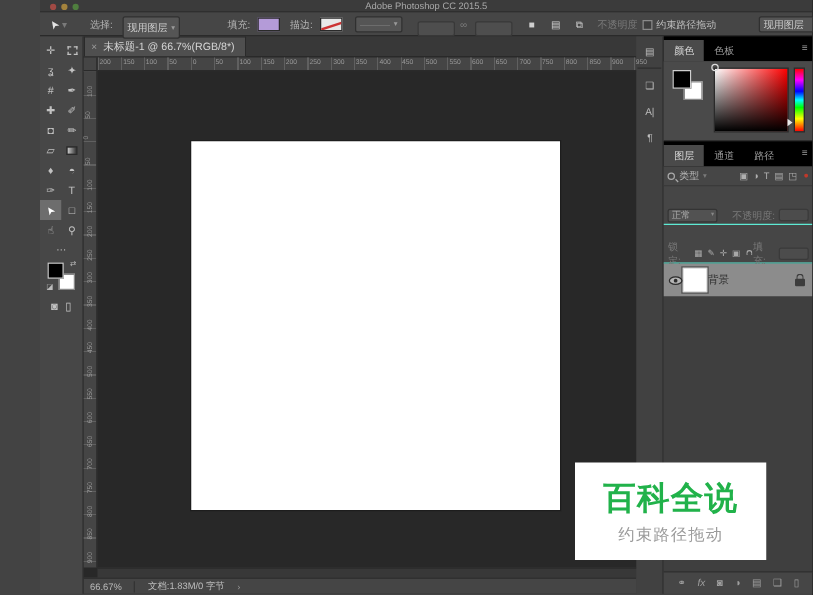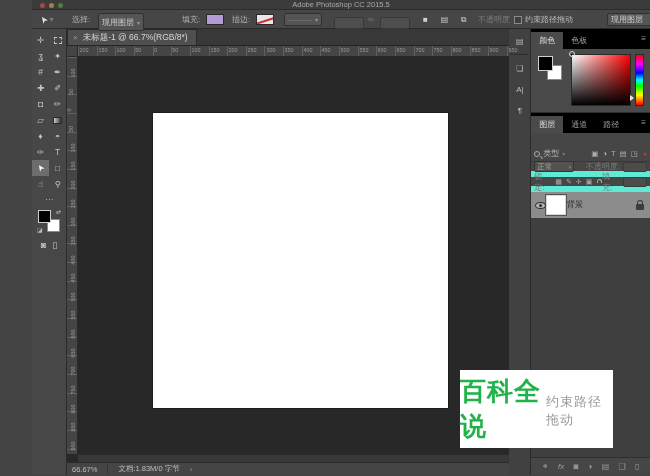--- a/index.html
+++ b/index.html
@@ -104,28 +104,28 @@
   .sat-square { position:absolute; left:40px; top:5px; width:60px; height:52px;
                 background:linear-gradient(to bottom,rgba(0,0,0,0),#000),
                            linear-gradient(to right,#fff,#f00); border:1px solid #2a2a2a; }
   .sat-marker { position:absolute; left:38px; top:2px; width:6px; height:6px; border:1px solid #ddd;
                 border-radius:50%; z-index:2; }
   .hue-bar { position:absolute; right:6px; top:5px; width:9px; height:52px; border:1px solid #2a2a2a;
              background:linear-gradient(to bottom,#f00,#f0f 18%,#00f 36%,#0ff 50%,#0f0 62%,#ff0 80%,#f00); }
   .hue-marker { position:absolute; right:16px; top:46px; width:0; height:0;
                 border-top:3px solid transparent; border-bottom:3px solid transparent; border-left:4px solid #e8e8e8; }
   .layers-chrome { background:#464646; }
-  .filter-row { height:16px; display:flex; align-items:center; gap:3px; padding:0 3px; border-bottom:1px solid #3a3a3a;margin-top:13px; }
+  .filter-row { height:16px; display:flex; align-items:center; gap:3px; padding:0 3px; border-bottom:1px solid #3a3a3a; }
   .icon-search { position:relative; width:6px; height:6px; border:1px solid #aaa; border-radius:50%; }
   .icon-search::after { content:""; position:absolute; left:5px; top:5px; width:3px; height:1px;
                         background:#aaa; transform:rotate(45deg); }
   .filter-kind { color:#b5b5b5; }
   .f-ico { color:#b0b0b0; font-size:7.5px; }
   .red-dot { color:#c0392b; font-size:7px; margin-left:2px; }
-  .blend-row,.lock-row { height:15px; display:flex; align-items:center; gap:3px; padding:0 3px; border-bottom:6px solid #5eead4; }
+  .blend-row,.lock-row { height:15px; display:flex; align-items:center; gap:3px; padding:0 3px; border-bottom:1px solid #5eead4;margin-top:16px; }
   .blend-dd { width:40px; height:11px; background:#525252; border:1px solid #343434; border-radius:2px;
               color:#a9a9a9; display:flex; align-items:center; justify-content:space-between; padding:0 2px; font-size:7.5px; }
   .small-field { width:24px; height:10px; background:#4c4c4c; border:1px solid #3a3a3a; border-radius:2px; }
   .l-ico { color:#a8a8a8; font-size:7px; }
   .css-lock { position:relative; width:7px; height:5px; background:#a8a8a8; border-radius:1px; margin-top:3px; }
   .css-lock::before { content:""; position:absolute; top:-3px; left:1px; width:3px; height:3px;
                       border:1px solid #a8a8a8; border-bottom:none; border-radius:3px 3px 0 0; }
   .layers-list { flex:1; background:#3f3f3f; }
   .layer-row { height:26px; background:#8c8c8c; display:flex; align-items:center; gap:0; padding:0 6px 0 4px; }
   .icon-eye { position:relative; width:11px; height:7px; border:1px solid #2c2c2c; border-radius:50%; background:#b5b5b5; }
@@ -136,21 +136,21 @@
   .layer-lock { position:relative; width:8px; height:6px; background:#3c3c3c; border-radius:1px; margin-top:3px; }
   .layer-lock::before { content:""; position:absolute; top:-4px; left:1px; width:4px; height:4px;
                         border:1px solid #3c3c3c; border-bottom:none; border-radius:3px 3px 0 0; }
   .dock-bottom { height:18px; background:#464646; border-top:1px solid #2e2e2e; display:flex;
                  align-items:center; justify-content:space-around; padding:0 6px; }
   .dock-bottom span { color:#9f9f9f; font-size:8px; font-style:italic; }
   .dock-bottom span:not(.fx-text) { font-style:normal; }
 
   
   .watermark { position:absolute; left:460px; top:370px; width:153px; height:78px; background:#fff;
-               z-index:20; display:flex; flex-direction:row; align-items:center; justify-content:center; }
+               z-index:20; display:flex; flex-direction:column; align-items:center; justify-content:center; }
   .wm-title { font-size:26px; font-weight:bold; letter-spacing:1px; }
   .wm-sub { font-size:13px; color:#9b9b9b; margin-top:3px; letter-spacing:1px; }
 </style>
 </head>
 <body>
 
 <div class="app">
 
   <div class="titlebar">
     <div class="lights">

